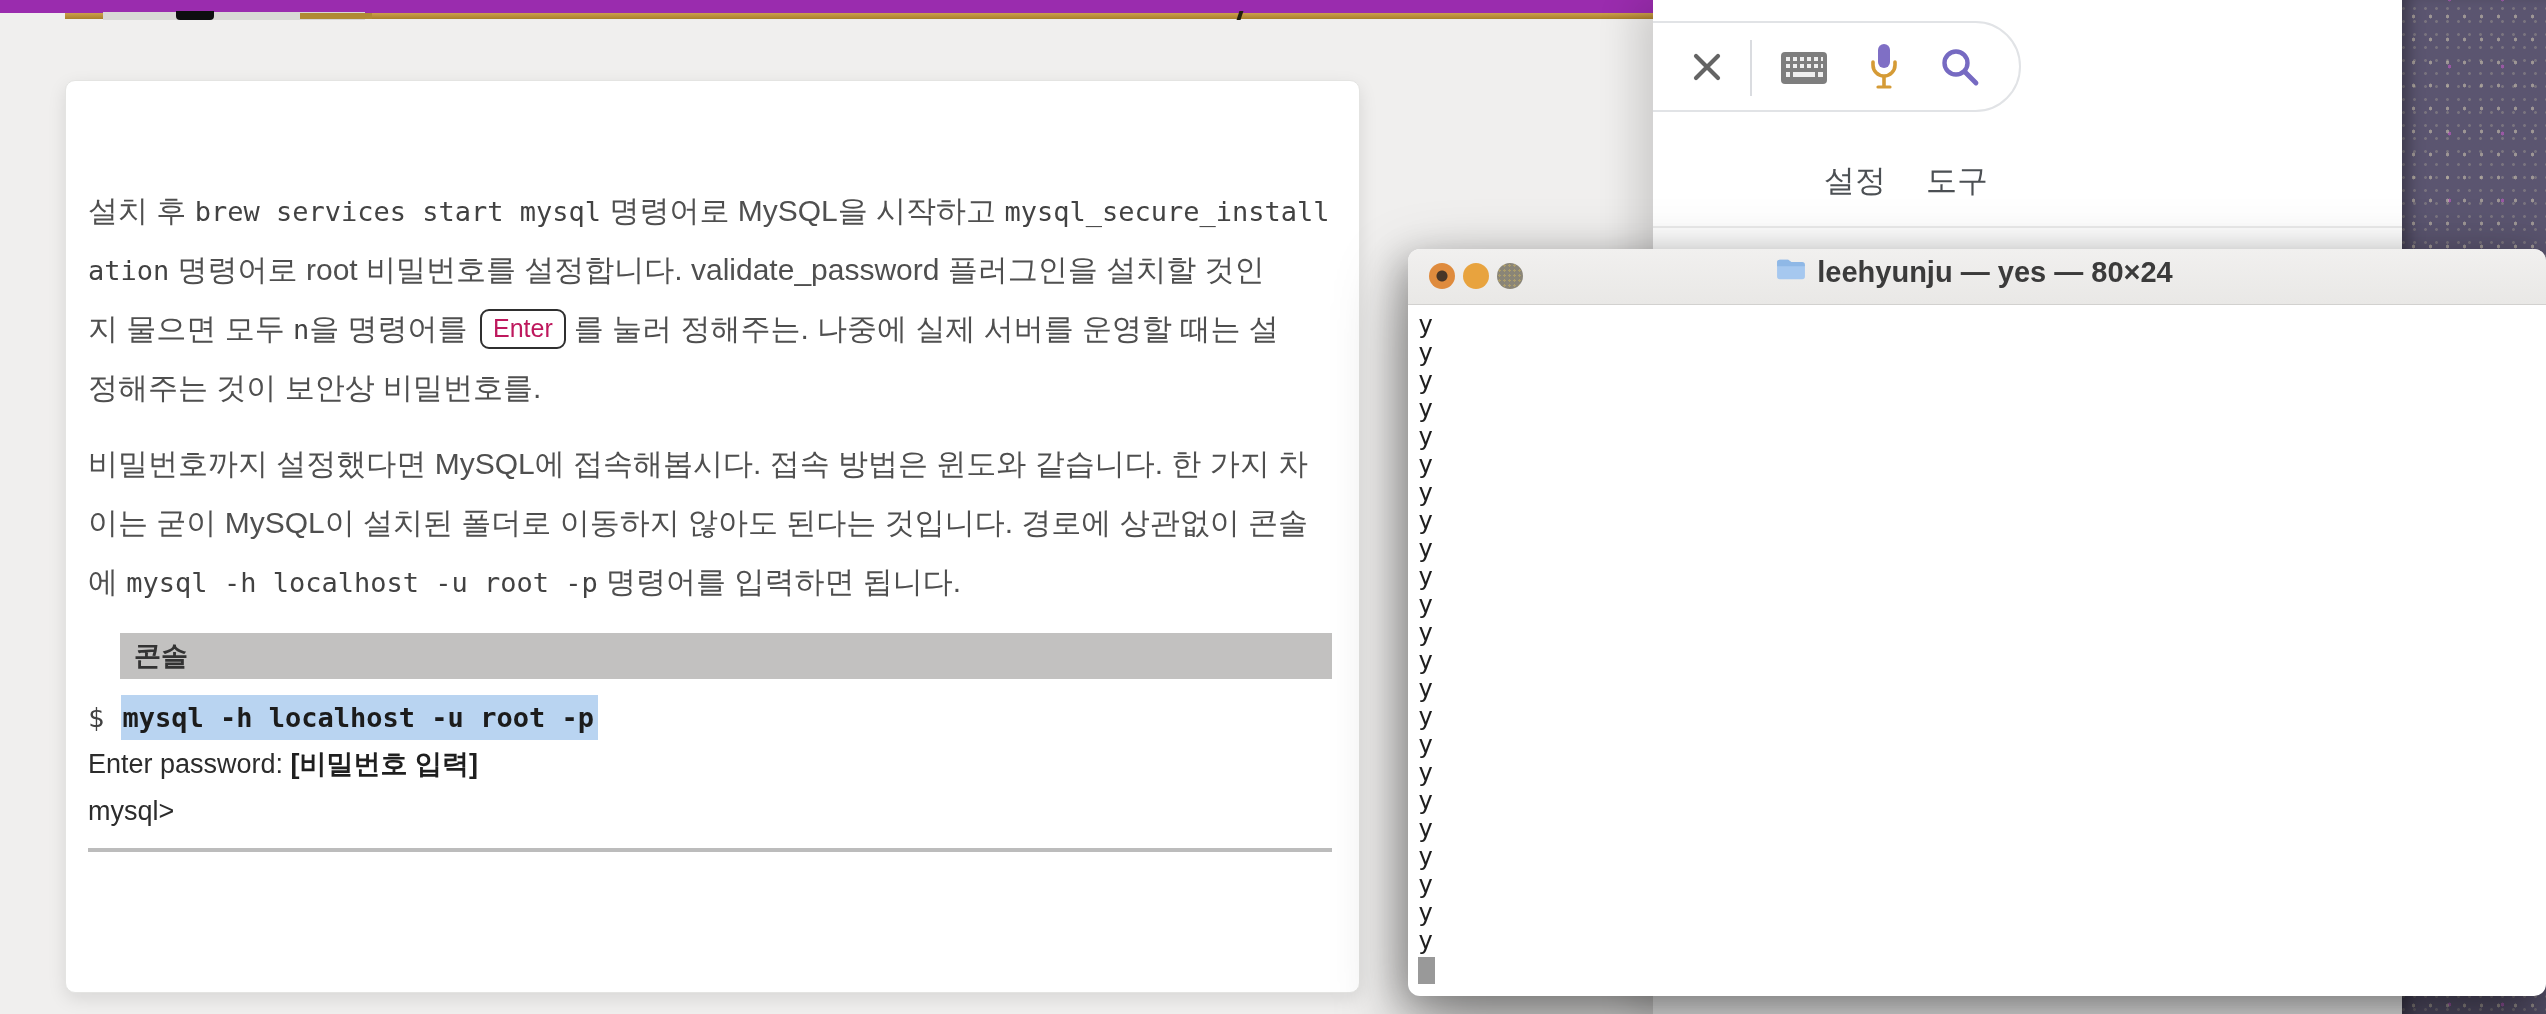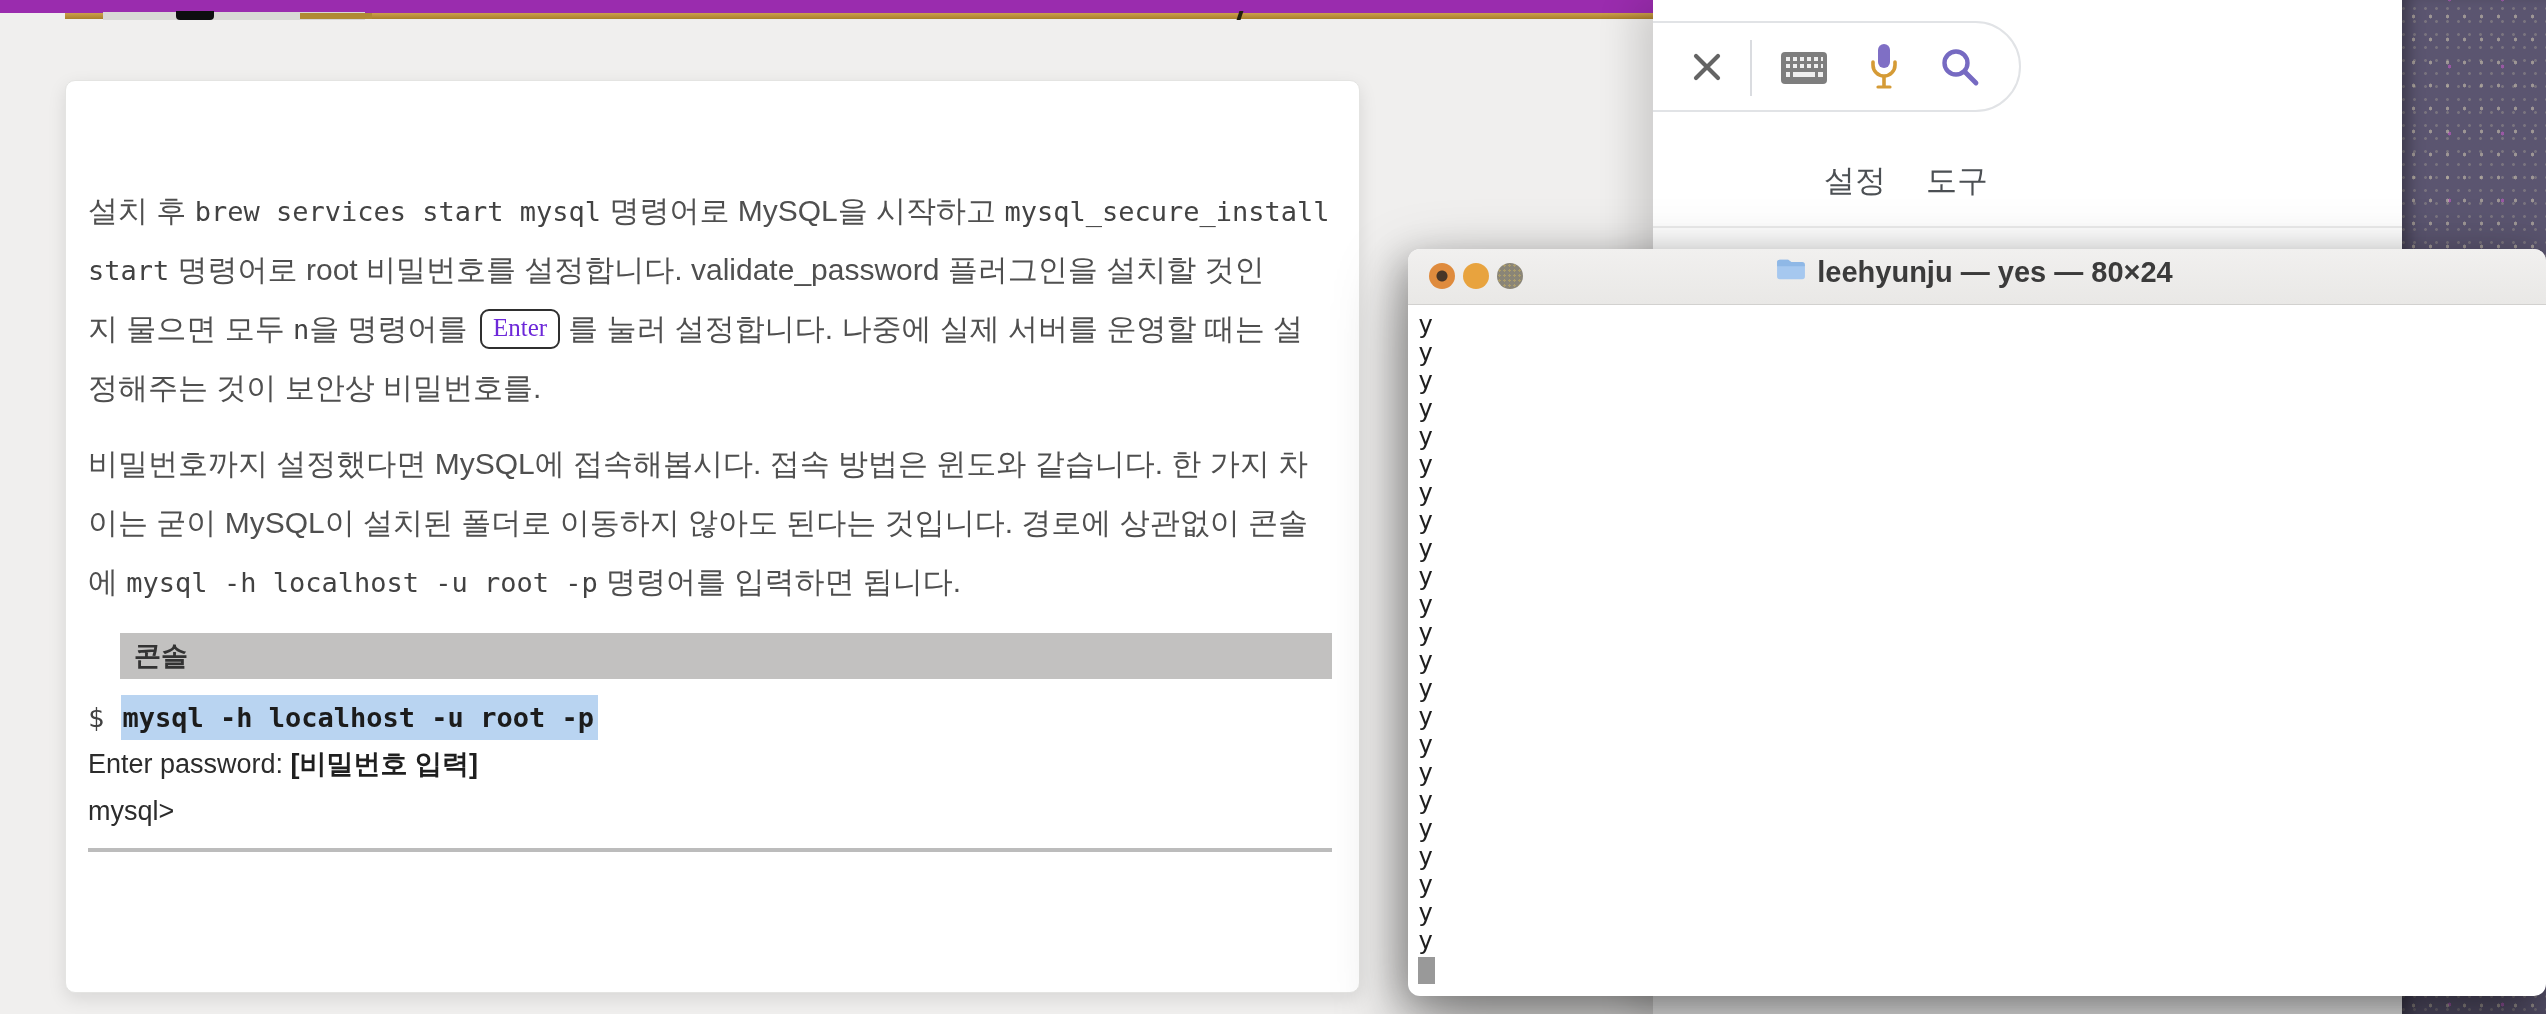--- a/index.html
+++ b/index.html
@@ -18,21 +18,21 @@
 
   
   .doc-card{position:absolute;left:65px;top:80px;width:1295px;height:913px;box-sizing:border-box;
             background:#fff;border:1px solid #e4e4e2;border-radius:10px;
             box-shadow:0 6px 18px rgba(0,0,0,.10);padding:0 27px 0 22px;overflow:hidden;}
   .para{font-size:30px;color:#4f4f4f;}
   .para .tline{height:59px;line-height:59px;white-space:nowrap;}
   .p1{margin-top:100px;}
   .p2{margin-top:17px;}
   .seg-code{font-family:"DejaVu Sans Mono",monospace;color:#424242;font-size:27px;}
-  .seg-kbd{display:inline-block;font-family:Liberation Serif, serif;font-size:25px;color:#6d28d9;
+  .seg-kbd{display:inline-block;font-family:Liberation Sans, sans-serif;font-size:25px;color:#be185d;
            border:2.5px solid #2f2f2f;border-radius:9px;padding:0 11px;line-height:34px;height:36px;
            margin:0 8px 0 4px;position:relative;top:-2px;background:#fff;vertical-align:middle;}
   .console-header{margin-top:22px;height:46px;line-height:46px;background:#c2c1c0;
                   color:#333;font-size:27px;font-weight:bold;padding-left:14px;margin-left:32px;}
   .console-body{margin-top:15px;font-size:27px;color:#2c2c2c;}
   .console-body .tline{height:47px;line-height:47px;white-space:nowrap;}
   .seg-code_hl{font-family:"DejaVu Sans Mono",monospace;font-weight:bold;font-size:27px;color:#1c1c1c;
                background:#b9d4f1;padding:7px 4px 7px 2px;}
   .seg-bold{font-weight:bold;color:#1f1f1f;margin-top:32px;}
   .hr-divider{margin-top:13px;height:4px;background:#bcbcbc;}
@@ -91,22 +91,22 @@
     <div class="purple-bar"></div>
     <div class="gold-line"></div>
     <div class="frag-gray"></div>
     <div class="frag-dark"></div>
     <div class="frag-gold"></div>
     <div class="frag-tick"></div>
 
     <div class="doc-card">
       <div class="para p1">
           <div class="tline"><span class="seg-plain">설치 후 </span><span class="seg-code">brew services start mysql</span><span class="seg-plain"> 명령어로 MySQL을 시작하고 </span><span class="seg-code">mysql_secure_install</span></div>
-          <div class="tline"><span class="seg-code">start</span><span class="seg-plain"> 명령어로 root 비밀번호를 설정합니다. validate_password 플러그인을 설치할 것인</span></div>
-          <div class="tline"><span class="seg-plain">지 물으면 모두 </span><span class="seg-code">n</span><span class="seg-plain">을 명령어를 </span><span class="seg-kbd">Enter</span><span class="seg-plain">를 눌러 설정합니다. 나중에 실제 서버를 운영할 때는 설</span></div>
+          <div class="tline"><span class="seg-code">ation</span><span class="seg-plain"> 명령어로 root 비밀번호를 설정합니다. validate_password 플러그인을 설치할 것인</span></div>
+          <div class="tline"><span class="seg-plain">지 물으면 모두 </span><span class="seg-code">n</span><span class="seg-plain">을 명령어를 </span><span class="seg-kbd">Enter</span><span class="seg-plain">를 눌러 정해주는. 나중에 실제 서버를 운영할 때는 설</span></div>
           <div class="tline"><span class="seg-plain">정해주는 것이 보안상 비밀번호를.</span></div>
         </div>
       <div class="para p2">
           <div class="tline"><span class="seg-plain">비밀번호까지 설정했다면 MySQL에 접속해봅시다. 접속 방법은 윈도와 같습니다. 한 가지 차</span></div>
           <div class="tline"><span class="seg-plain">이는 굳이 MySQL이 설치된 폴더로 이동하지 않아도 된다는 것입니다. 경로에 상관없이 콘솔</span></div>
           <div class="tline"><span class="seg-plain">에 </span><span class="seg-code">mysql -h localhost -u root -p</span><span class="seg-plain"> 명령어를 입력하면 됩니다.</span></div>
         </div>
       <div class="console-header">콘솔</div>
       <div class="console-body">
           <div class="tline"><span class="seg-code">$ </span><span class="seg-code_hl">mysql -h localhost -u root -p</span></div>

